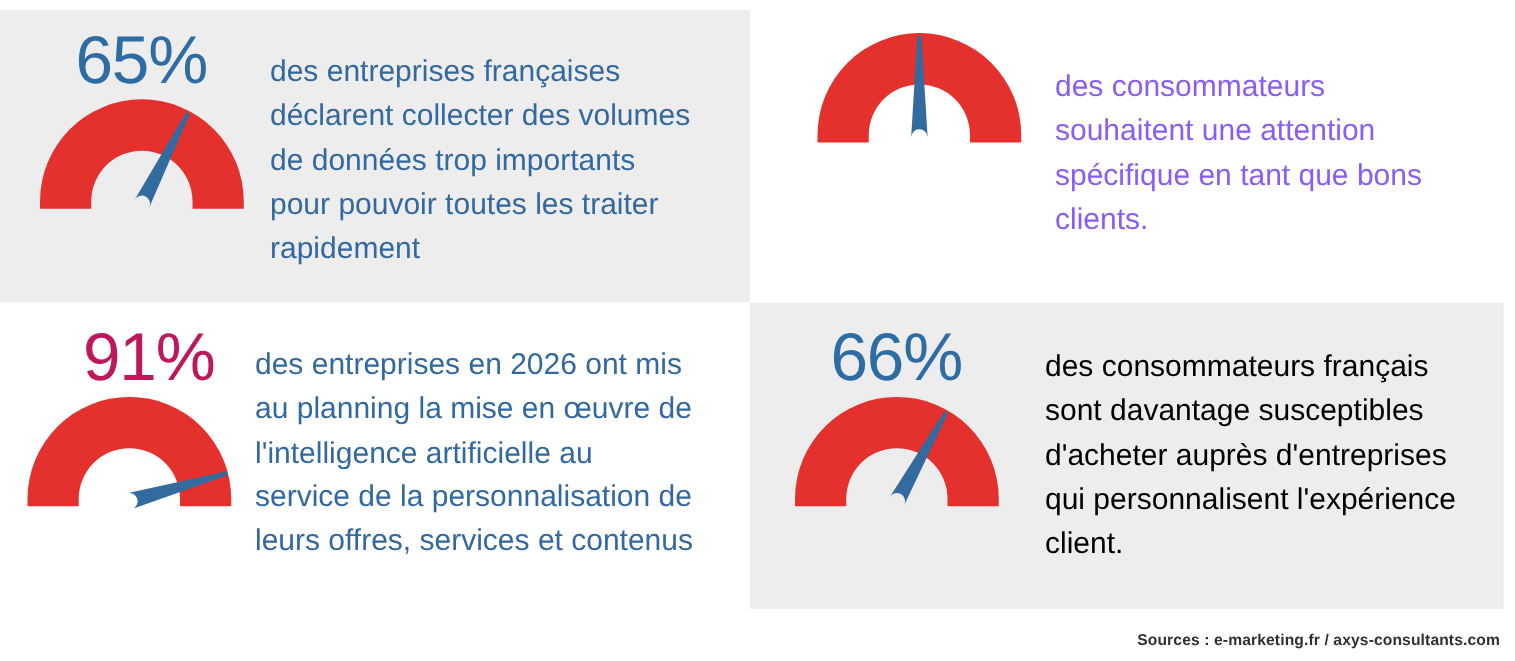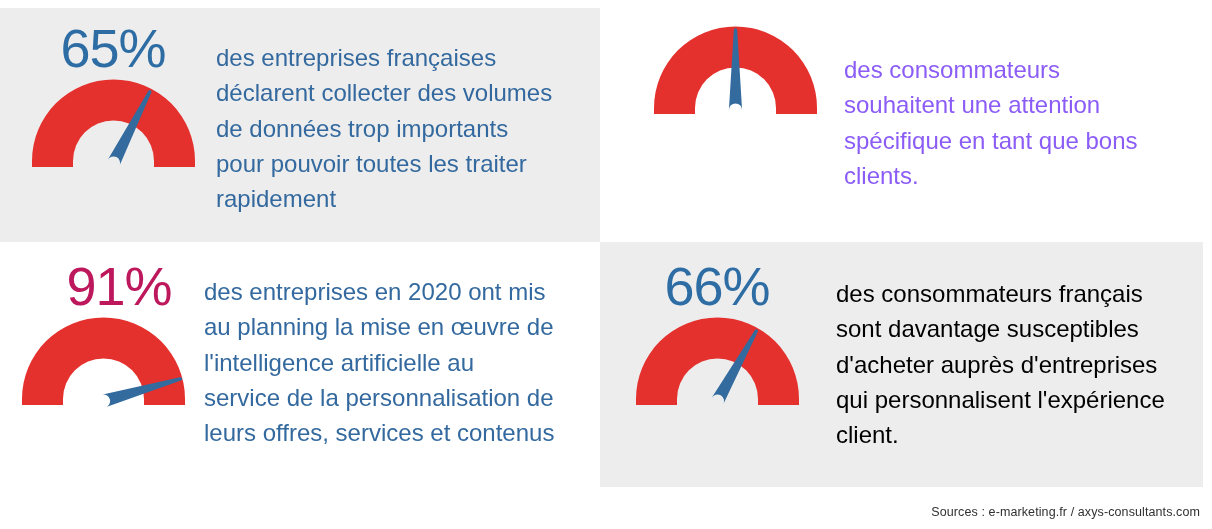--- a/index.html
+++ b/index.html
@@ -97,21 +97,21 @@
   .panel-3 .stat-figure { width: 190px; margin-left: 22px; }
   .panel-3 .stat-text   { padding-left: 12px; padding-right: 22px; padding-top: 16px; }
 
   
   .sources {
     position: absolute;
     right: 12px;
     bottom: 10px;
     color: #303030;
     font-size: 12.5px;
-    font-weight: normal;
+    font-weight: bold;
     letter-spacing: 0.1px;
     text-align: center;
     white-space: nowrap;
   }
 </style>
 </head>
 <body>
 
 <div id="infographic">
 
@@ -152,21 +152,21 @@
     <div class="stat-panel unshaded panel-2" style="background: rgb(255, 255, 255);">
       <div class="stat-figure">
         <div class="stat-percent" style="color: #be185d; margin-left: 32px;">91%</div>
         <svg class="gauge" width="175" height="98" viewBox="0 0 175 98" aria-hidden="true">
           <path d="M 6 96 L 6 90 A 81.5 81.5 0 0 1 169 90 L 169 96 L 128 96 L 128 90 A 40.5 40.5 0 0 0 47 90 L 47 96 Z" fill="#e5312d"></path>
           <g transform="translate(87.5,92) rotate(74)">
             <path d="M -6.6 0 A 6.6 6.6 0 0 1 6.6 0 L 1.7 -80 A 1.7 1.7 0 0 0 -1.7 -80 Z" fill="#336b9e"></path>
           </g>
         </svg>
       </div>
-      <div class="stat-text" style="color: rgb(51, 105, 158);">des entreprises en 2020 ont mis
+      <div class="stat-text" style="color: rgb(51, 105, 158);">des entreprises en 2026 ont mis
 au planning la mise en œuvre de
 l'intelligence artificielle au
 service de la personnalisation de
 leurs offres, services et contenus</div>
     </div>
 
     <div class="stat-panel shaded panel-3" style="background: rgb(237, 237, 237);">
       <div class="stat-figure">
         <div class="stat-percent" style="color: rgb(46, 109, 164);">66%</div>
         <svg class="gauge" width="175" height="98" viewBox="0 0 175 98" aria-hidden="true">

